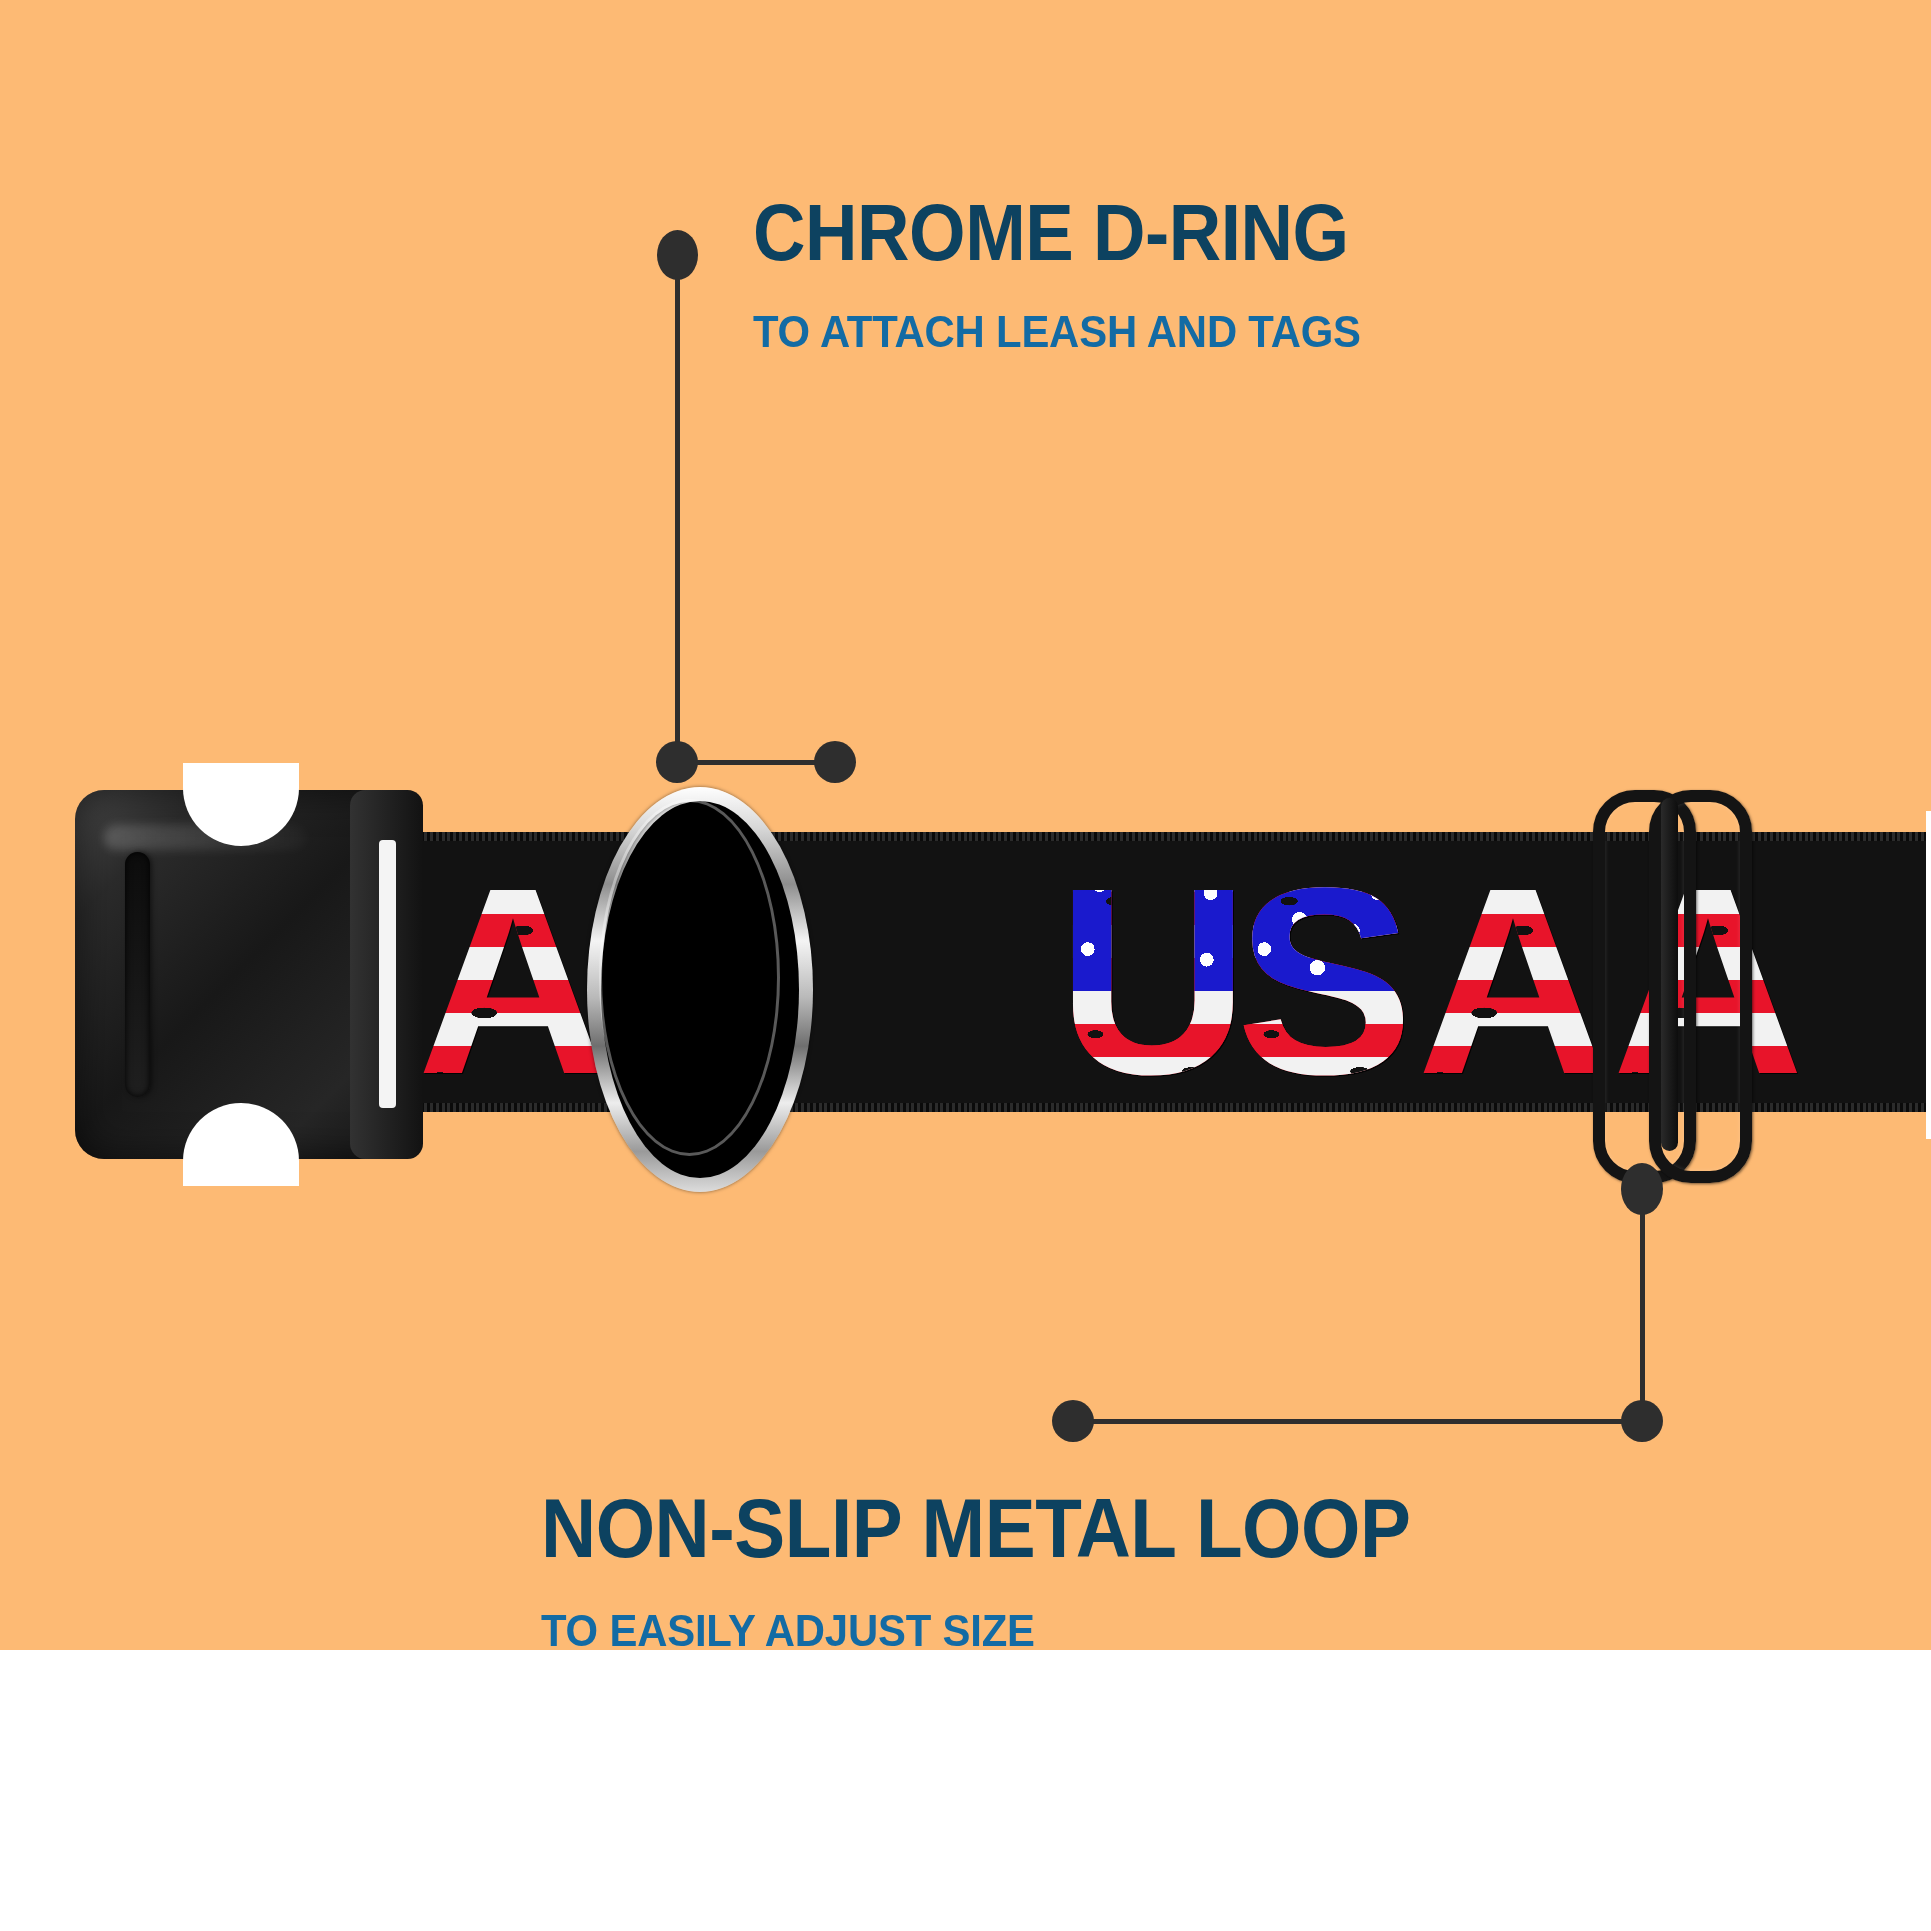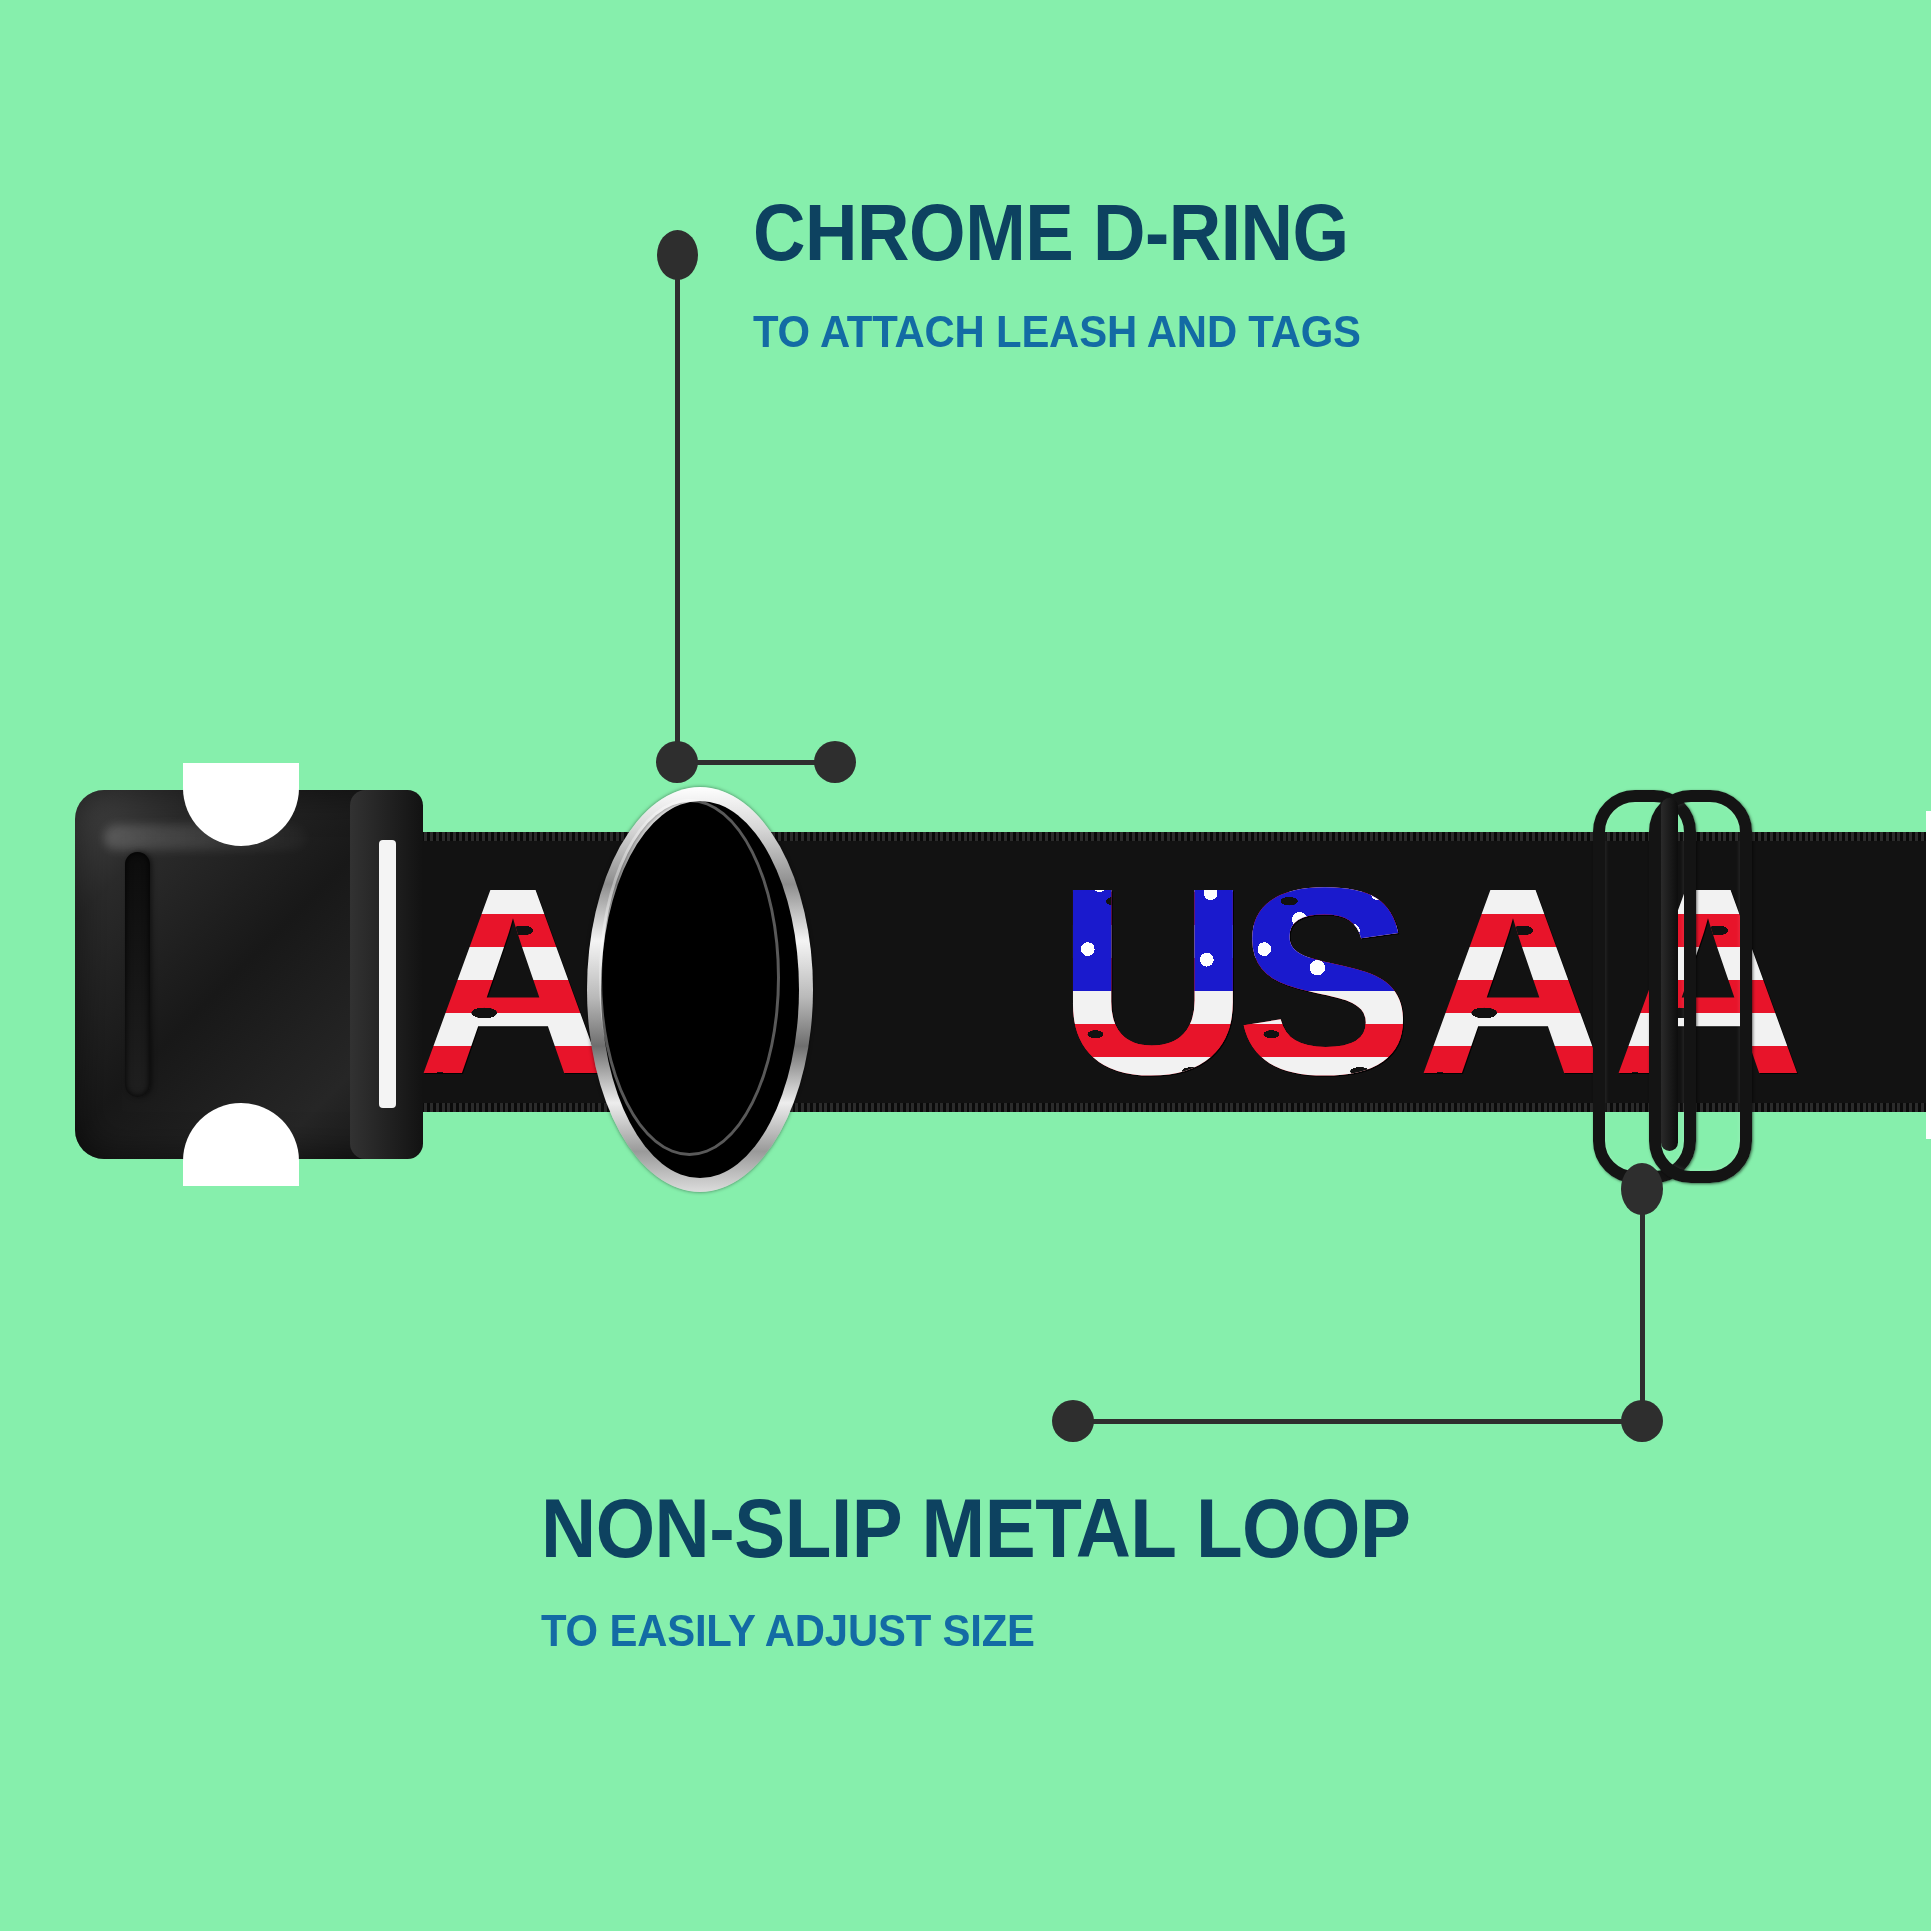--- a/index.html
+++ b/index.html
@@ -9,22 +9,22 @@
   }
   body {
     width: 1931px;
     height: 1931px;
     font-family: "Liberation Sans", sans-serif;
     overflow: hidden;
   }
   #stage {
     position: relative;
     width: 1931px;
-    height: 1931px;
-    background: #86efac;
+    height: 1650px;
+    background: #fdba74;
   }
 
   
   .callout-title {
     position: absolute;
     font-family: "Liberation Sans", sans-serif;
     font-weight: bold;
     letter-spacing: -0.5px;
     white-space: nowrap;
     line-height: 1;

